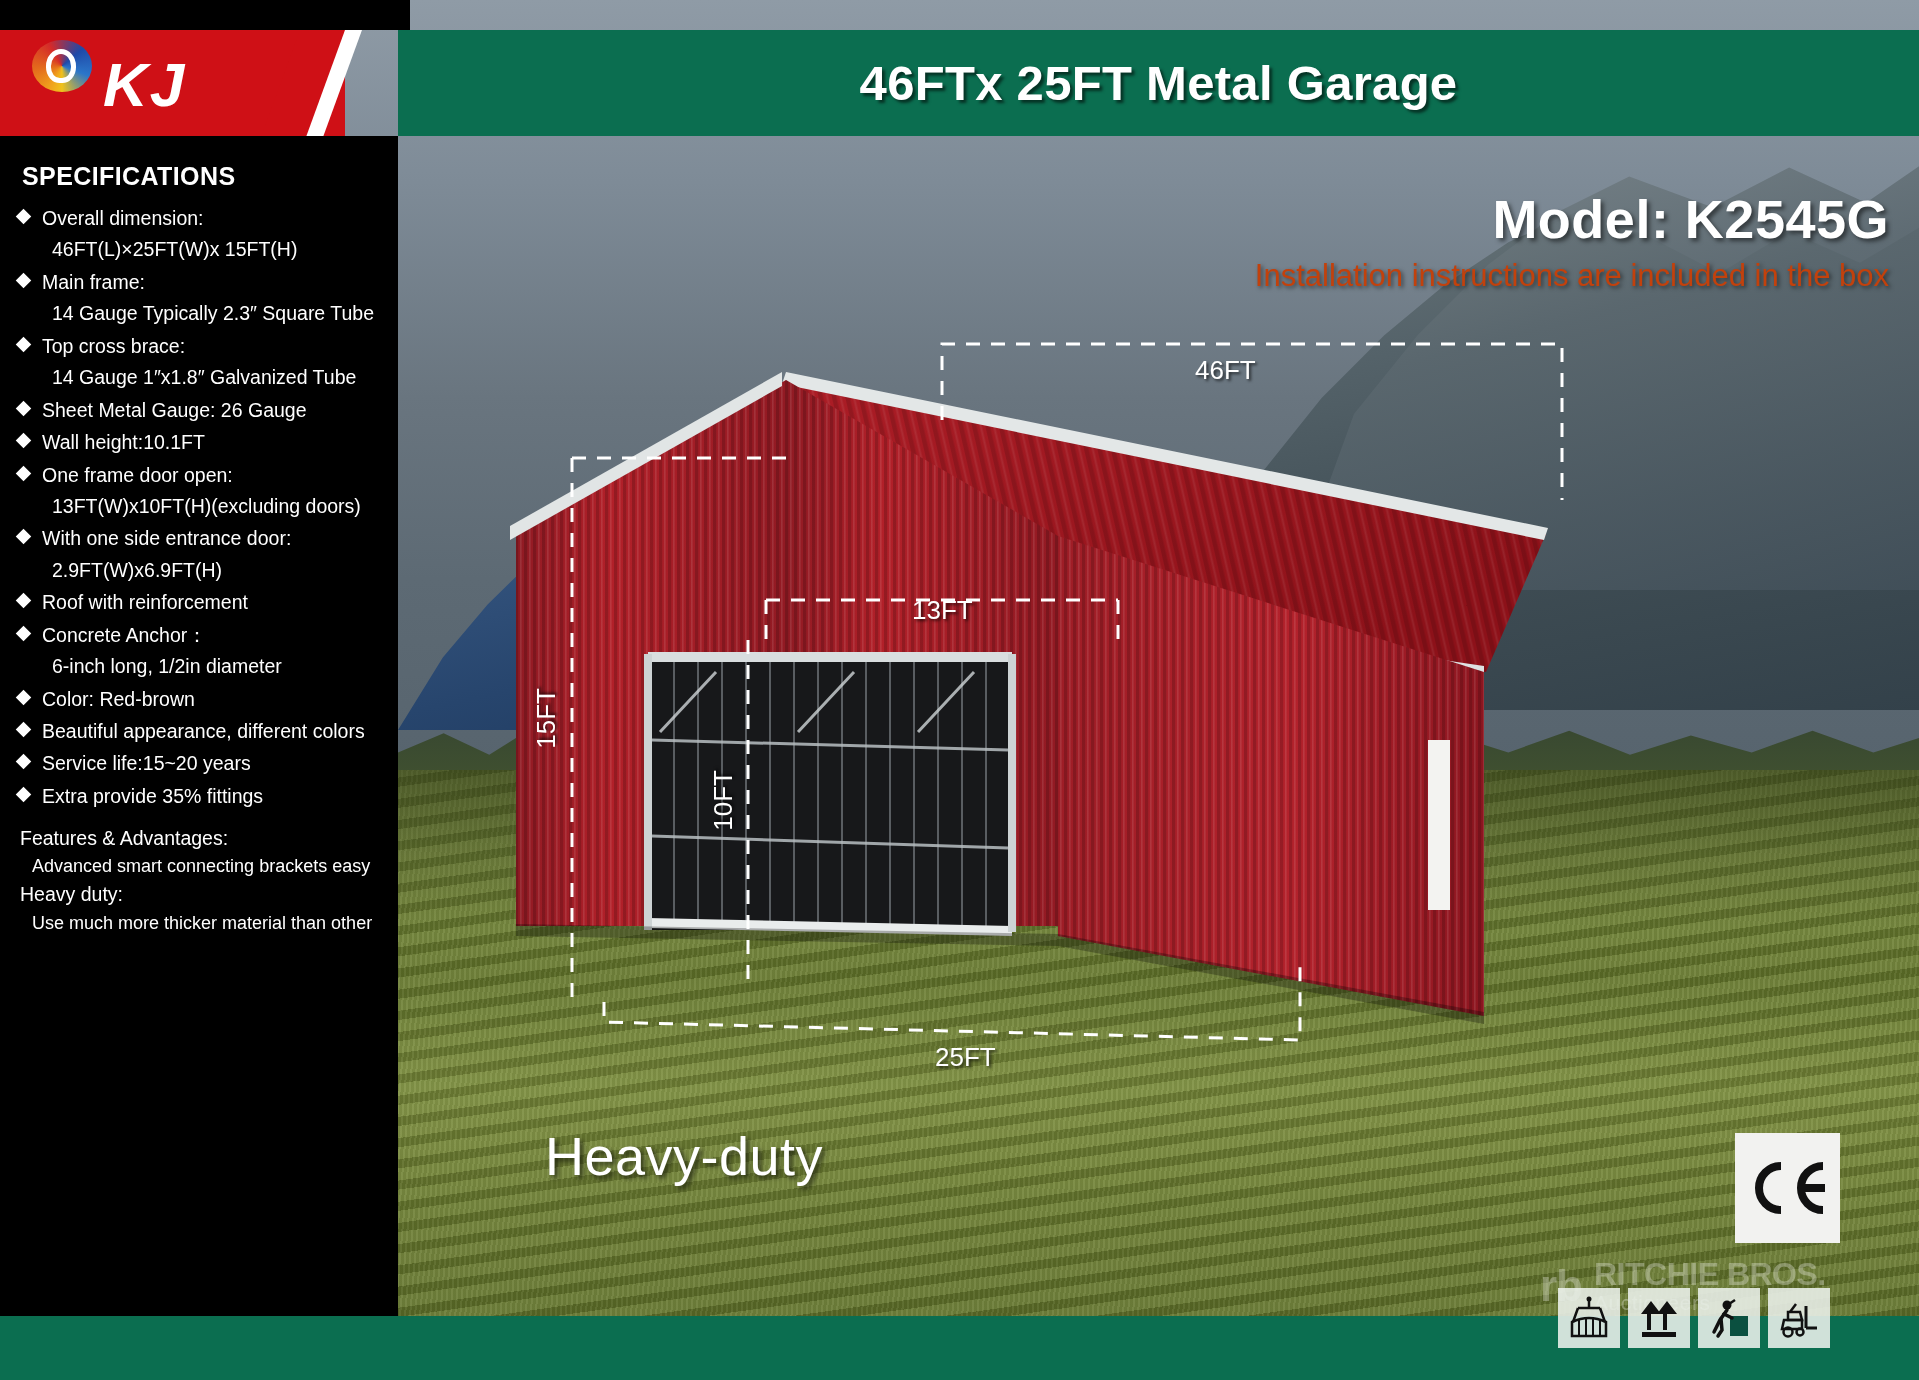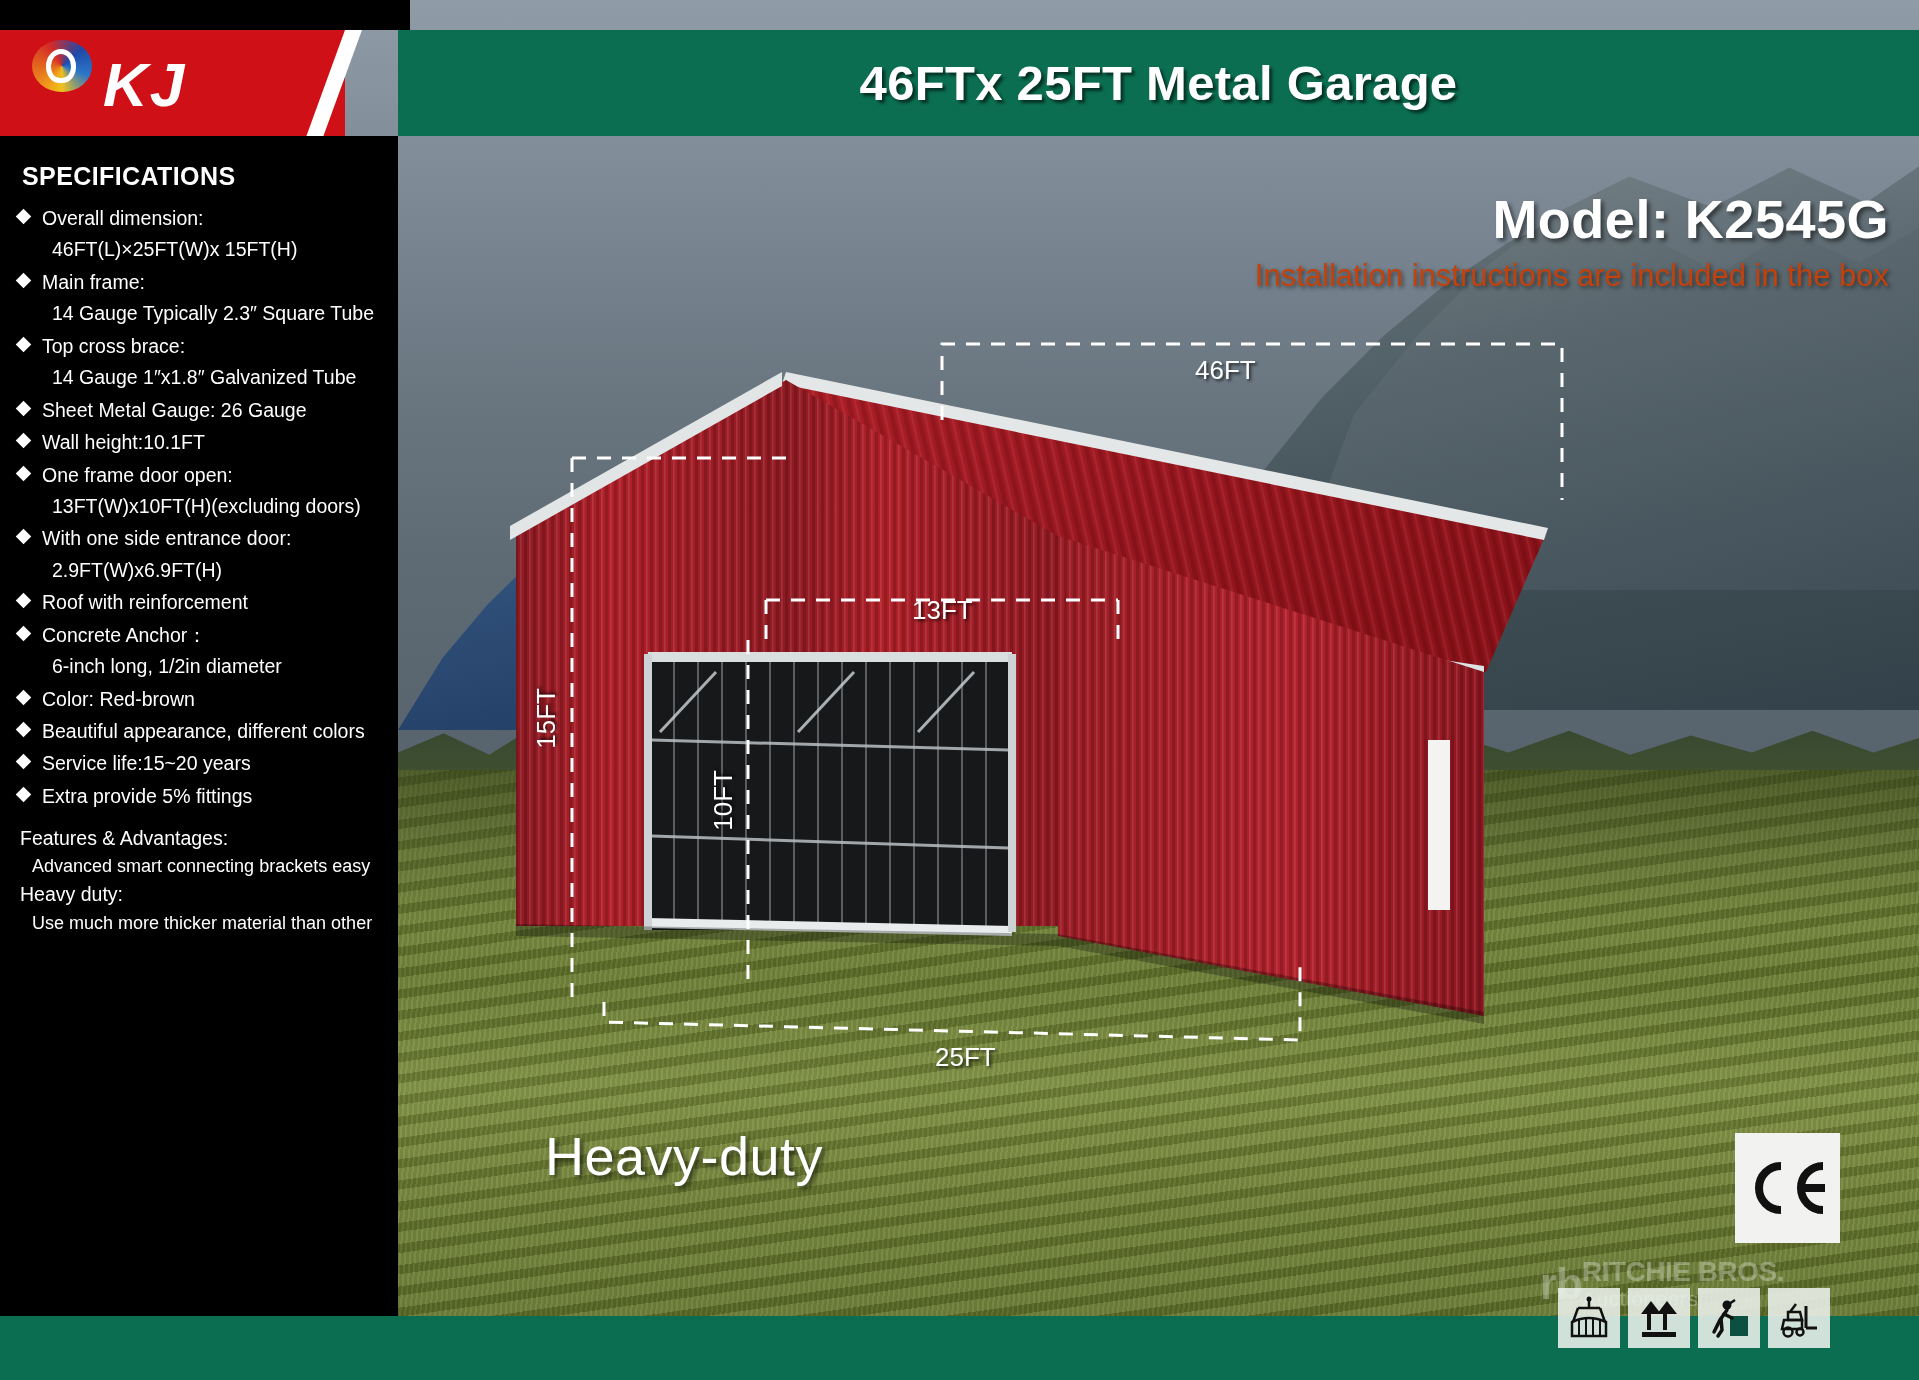--- a/index.html
+++ b/index.html
@@ -137,25 +137,25 @@
     background:#f2f2f0;display:flex;align-items:center;justify-content:center;
   }
   .picto-row{position:absolute;left:1558px;top:1288px;z-index:14;display:flex;gap:8px;}
   .picto{width:62px;height:60px;background:rgba(236,241,236,.88);
     display:flex;align-items:center;justify-content:center;}
 
   
   .botgreen{position:absolute;left:0;top:1316px;width:1919px;height:64px;background:#0b6e50;z-index:11;}
   .wm{
     position:absolute;left:1540px;top:1258px;z-index:13;
-    display:flex;align-items:center;gap:0;opacity:.30;
+    display:flex;align-items:center;gap:12px;opacity:.30;
   }
   .wm-rb{font-size:44px;font-weight:bold;color:#fff;letter-spacing:-1px;}
   .wm-txt{display:flex;flex-direction:column;line-height:1;}
-  .wm-t1{font-size:28px;font-weight:bold;color:#fff;letter-spacing:-.5px;}
+  .wm-t1{font-size:32px;font-weight:bold;color:#fff;letter-spacing:-.5px;}
   .wm-t2{font-size:21px;color:#fff;letter-spacing:.5px;margin-top:2px;}
 </style>
 </head>
 <body>
 
 <div id="sheet">
 
   <div class="photo">
     <div class="sky"></div>
     <div class="mtn-right"></div>
@@ -359,21 +359,21 @@
         <span>Beautiful appearance, different colors</span>
       </li>
 
       <li class="spec-li">
         <span class="dia"></span>
         <span>Service life:15~20 years</span>
       </li>
 
       <li class="spec-li">
         <span class="dia"></span>
-        <span>Extra provide 5% fittings</span>
+        <span>Extra provide 35% fittings</span>
       </li>
     </ul>
 
     <div class="feat">
       <div class="feat-h">Features &amp; Advantages:</div>
       <div class="feat-b">Advanced smart connecting brackets easy</div>
       <div class="feat-h">Heavy duty:</div>
       <div class="feat-b">Use much more thicker material than other</div>
     </div>
   </div>

